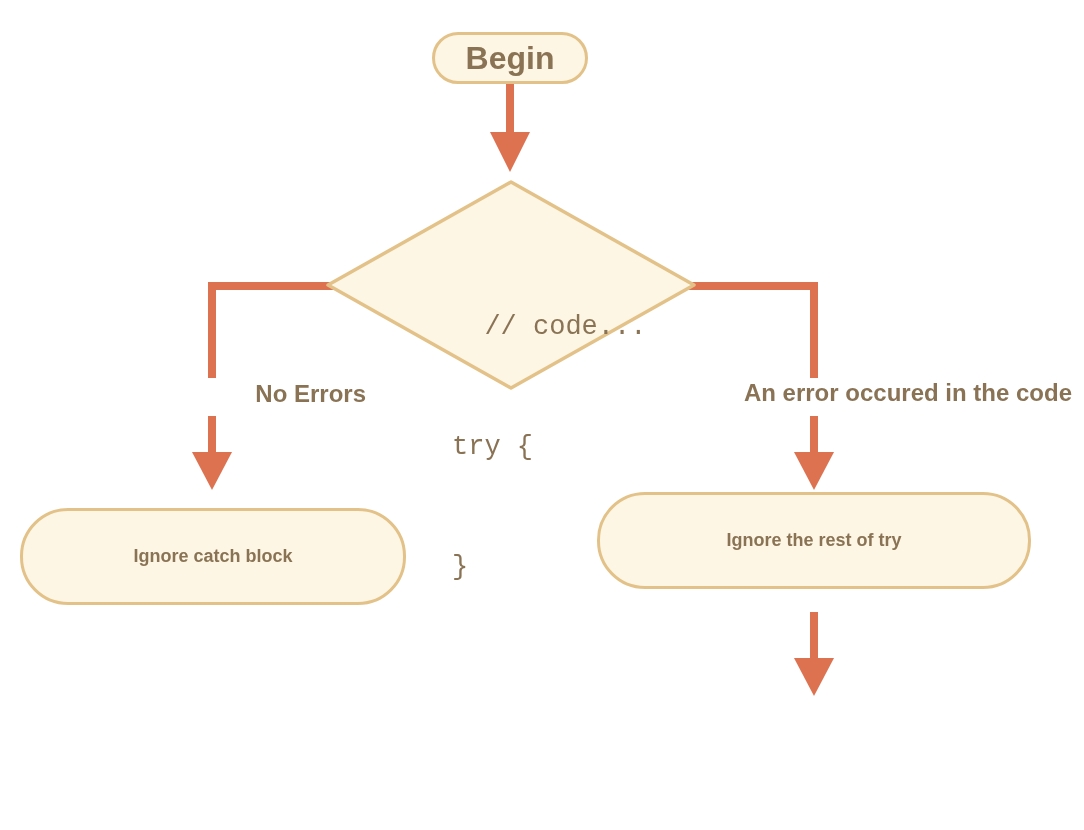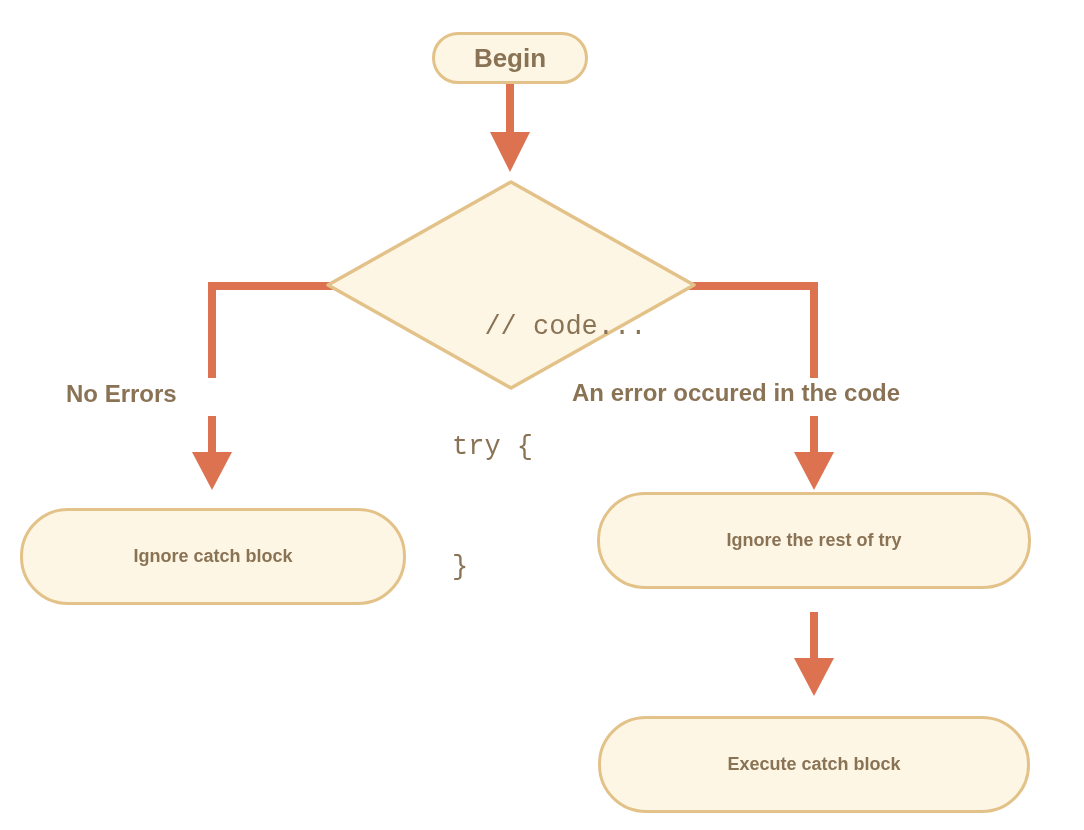--- a/index.html
+++ b/index.html
@@ -48,33 +48,33 @@
     color: var(--text-brown);
     font-weight: bold;
     display: flex;
     align-items: center;
     justify-content: center;
     text-align: center;
   }
   .node.stadium-sm {
     width: 156px; height: 52px;
     border-radius: 26px;
-    font-size: 26px;
+    font-size: 32px;
   }
   .node.stadium-lg {
     height: 97px;
     border-radius: 48px;
     font-size: 18px;
   }
   .edge-label {
     position: absolute;
     color: var(--text-brown);
     font-weight: bold;
     font-size: 24px;
-    text-align: left;
+    text-align: right;
   }
   .decision-code {
     position: absolute;
     left: 452px;
     top: 227px;
     font-family: "Liberation Mono", monospace;
     font-size: 27px;
     line-height: 40px;
     color: var(--text-brown);
     white-space: pre;
@@ -119,17 +119,14 @@
   <div class="edge-label" style="left:572px; top:379px; width:500px;">An error occured in the code</div>
 
   <div class="node stadium-lg" style="left:20px; top:508px; width:386px;">
     <span>Ignore catch block</span>
   </div>
 
   <div class="node stadium-lg" style="left:597px; top:492px; width:434px;">
     <span>Ignore the rest of try</span>
   </div>
 
-  <div class="node stadium-lg" style="left:598px; top:716px; width:432px;">
-    <span>Execute catch block</span>
-  </div>
 
 </div>
 
 </body></html>

